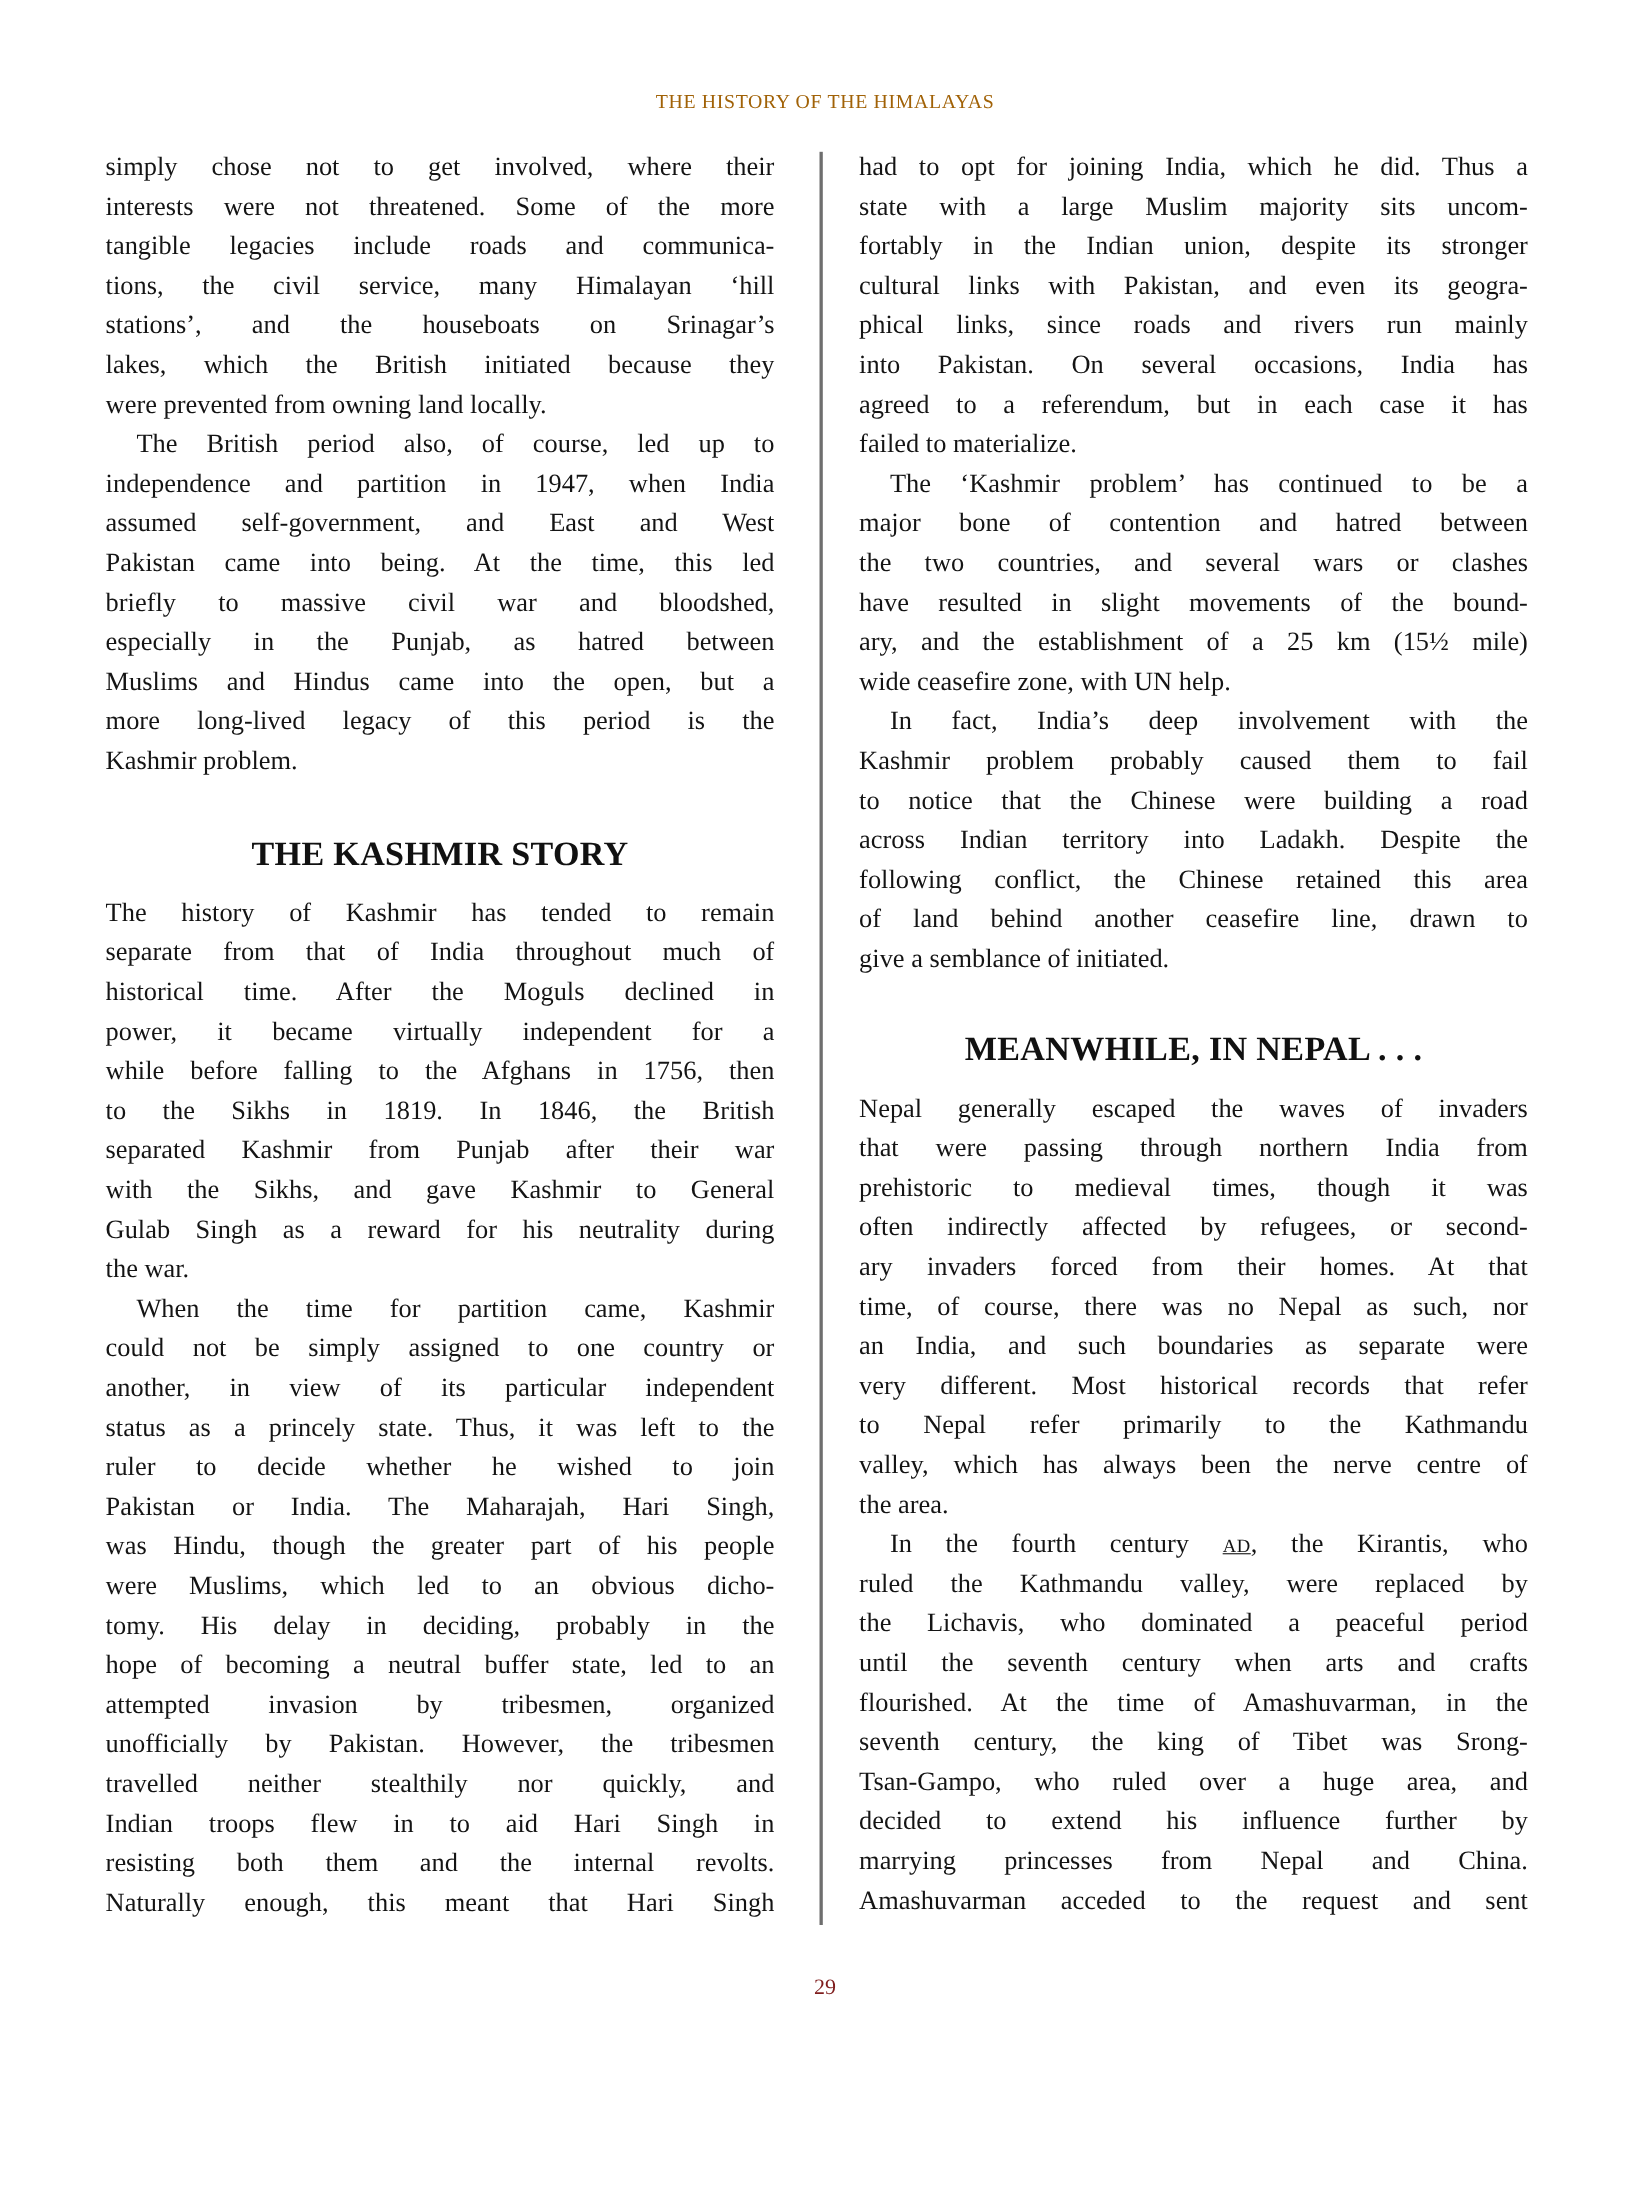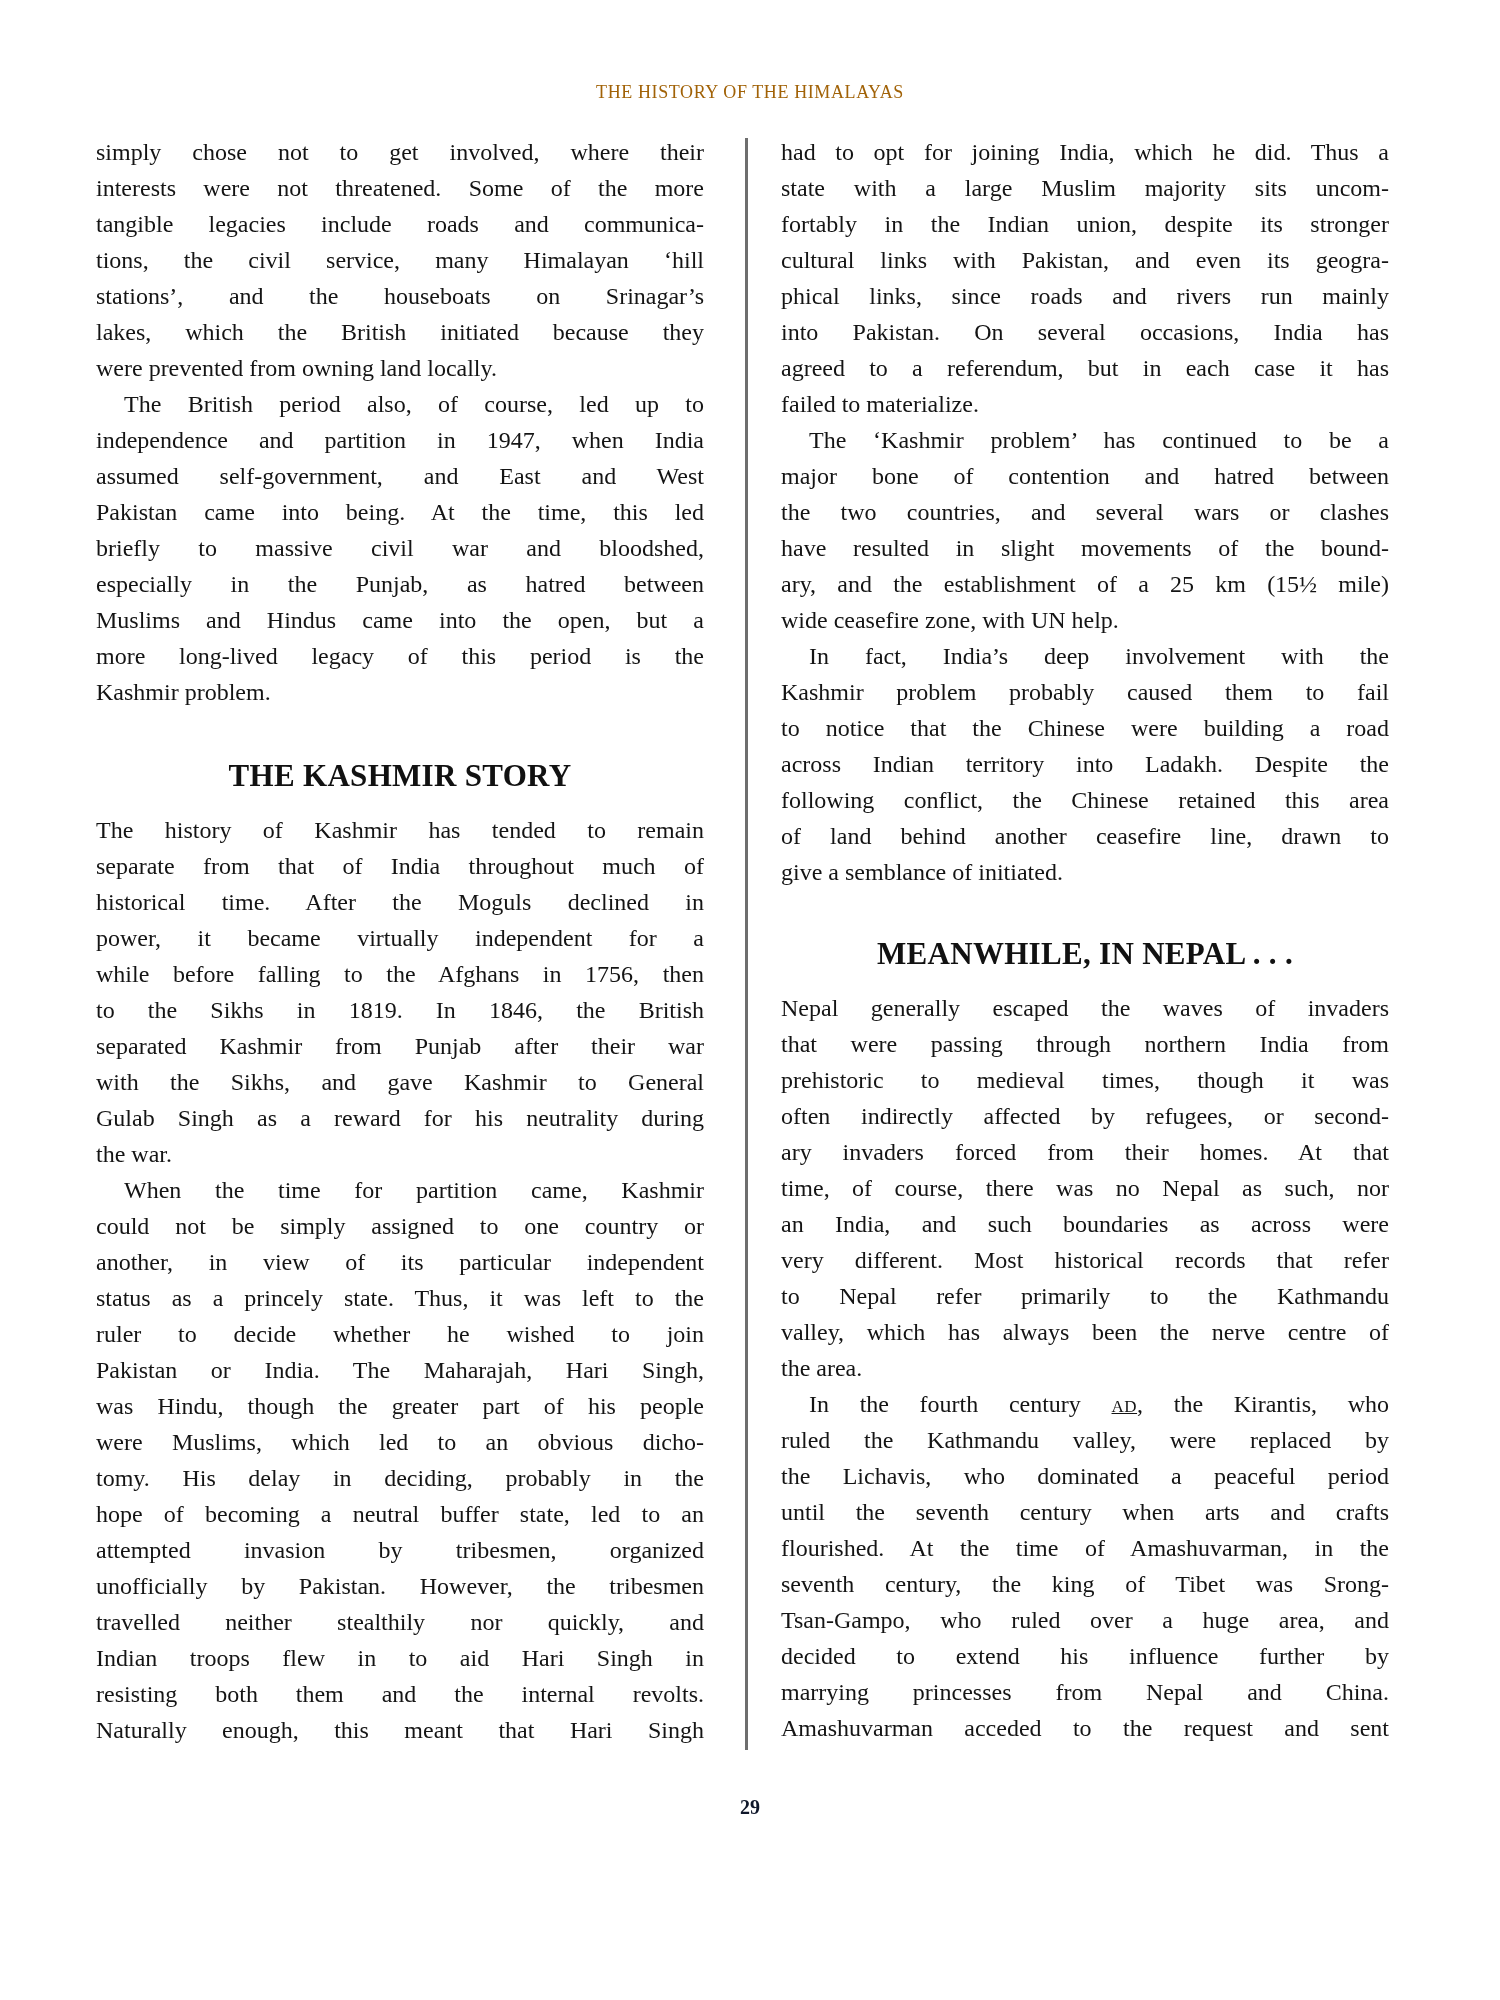--- a/index.html
+++ b/index.html
@@ -73,22 +73,22 @@
       letter-spacing: 0.5px;
       text-decoration: underline;
     }
     .page-number {
       position: absolute;
       top: 1796px;
       left: 0;
       width: 1500px;
       text-align: center;
       font-size: 20px;
-      font-weight: bold;
-      color: #0f172a;
+      font-weight: normal;
+      color: #7f1d1d;
     }
   </style>
 </head>
 <body>
 
 <div>
 
   <div class="running-head">THE HISTORY OF THE HIMALAYAS</div>
 
   <div class="divider"></div>
@@ -190,21 +190,21 @@
     <h2 class="heading" style="margin:0;">MEANWHILE, IN NEPAL . . .</h2>
     <div class="gap-after-heading"></div>
 
     <div>
       <span class="line">Nepal generally escaped the waves of invaders</span>
       <span class="line">that were passing through northern India from</span>
       <span class="line">prehistoric to medieval times, though it was</span>
       <span class="line">often indirectly affected by refugees, or second-</span>
       <span class="line">ary invaders forced from their homes. At that</span>
       <span class="line">time, of course, there was no Nepal as such, nor</span>
-      <span class="line">an India, and such boundaries as across were</span>
+      <span class="line">an India, and such boundaries as separate were</span>
       <span class="line">very different. Most historical records that refer</span>
       <span class="line">to Nepal refer primarily to the Kathmandu</span>
       <span class="line">valley, which has always been the nerve centre of</span>
       <span class="line last">the area.</span>
     </div>
 
     <div>
       <span class="line indent"><span>In the fourth century </span><span class="smallcaps">AD</span><span>, the Kirantis, who</span></span>
       <span class="line">ruled the Kathmandu valley, were replaced by</span>
       <span class="line">the Lichavis, who dominated a peaceful period</span>

